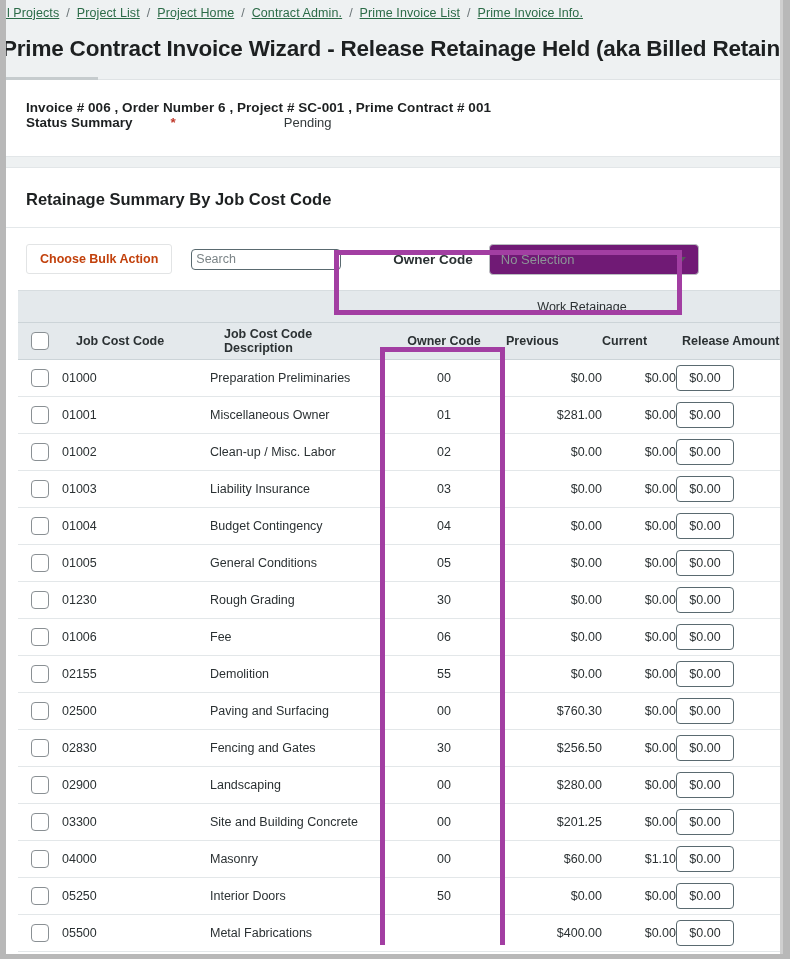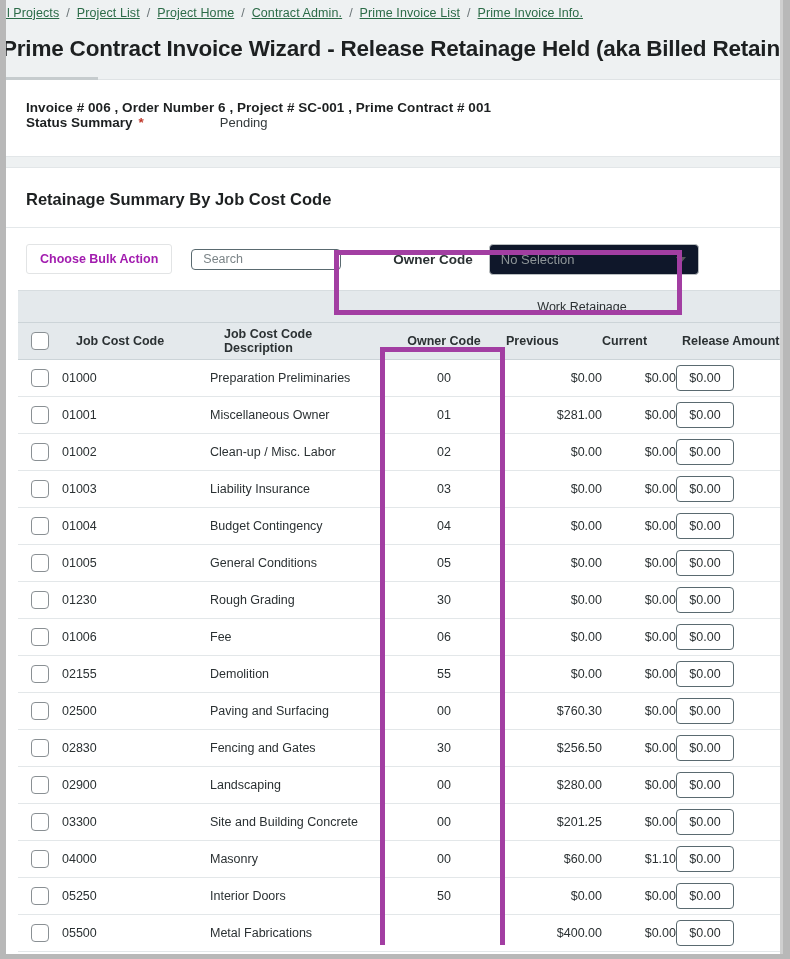--- a/index.html
+++ b/index.html
@@ -101,20 +101,21 @@
   .inv-line {
     font-size: 13.5px;
     font-weight: bold;
     color: #1d2021;
     letter-spacing: .05px;
   }
   .status-row {
     display: flex;
     align-items: center;
     font-size: 13.5px;
+    gap: 32px;
   }
   .status-label {
     font-weight: bold;
     color: #1d2021;
   }
   .req-star {
     color: #c0392b;
     margin-left: 6px;
     font-weight: bold;
   }
@@ -154,34 +155,34 @@
     padding-left: 28px;
   }
   .bulk-btn {
     height: 30px;
     padding: 0 13px;
     background: #fff;
     border: 1px solid #e2e4e5;
     border-radius: 3px;
     font-size: 12.5px;
     font-weight: bold;
-    color: #a21caf;
+    color: #c2410c;
     font-family: "Liberation Sans", sans-serif;
     cursor: pointer;
     display: flex; align-items: center;
   }
   .search-box {
     margin-left: 19px;
     width: 150px; height: 21px;
     border: 1px solid #5a6a70;
     border-radius: 4px;
     background: #fff;
     font-size: 12.5px;
     color: #33393b;
-    padding: 0 11px;
+    padding: 0 4px;
     font-family: "Liberation Sans", sans-serif;
     outline: none;
   }
   .search-box::placeholder { color: #7b8487; }
 
   .owner-filter {
     margin-left: 52px;
     display: flex;
     align-items: center;
   }
@@ -189,21 +190,21 @@
     font-size: 13.5px;
     font-weight: bold;
     color: #2b3133;
     margin-right: 16px;
   }
   .owner-select {
     position: relative;
     width: 210px; height: 31px;
     border: 1px solid #b9bec0;
     border-radius: 4px;
-    background: #0f172a;
+    background: #701a75;
     display: flex;
     align-items: center;
     padding: 0 11px;
     cursor: pointer;
   }
   .owner-select .sel-text {
     font-size: 13px;
     color: #8d9497;
   }
   .owner-select .caret {

